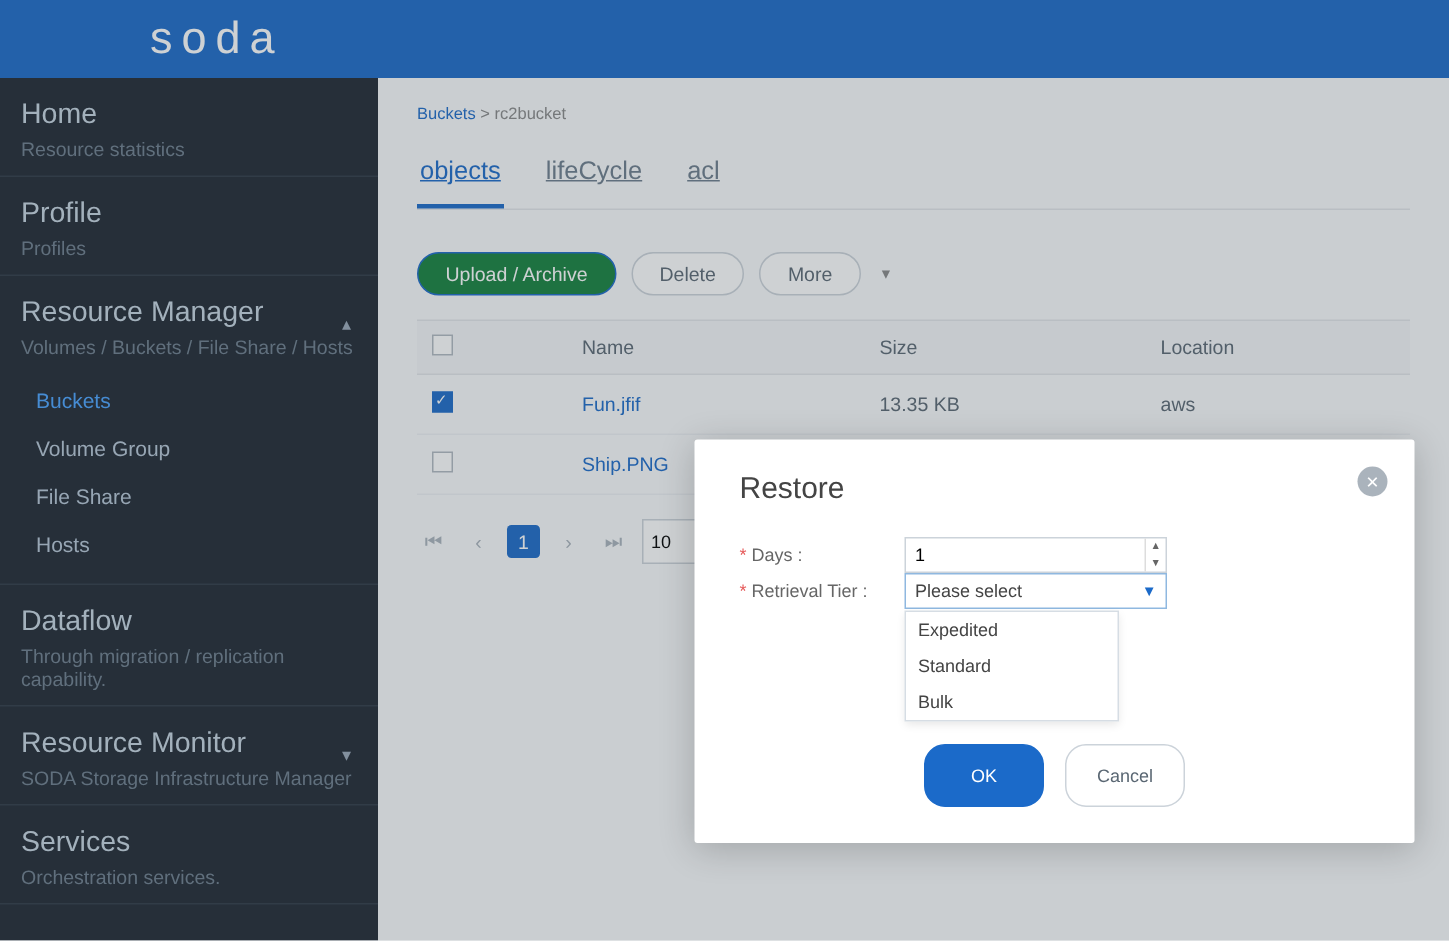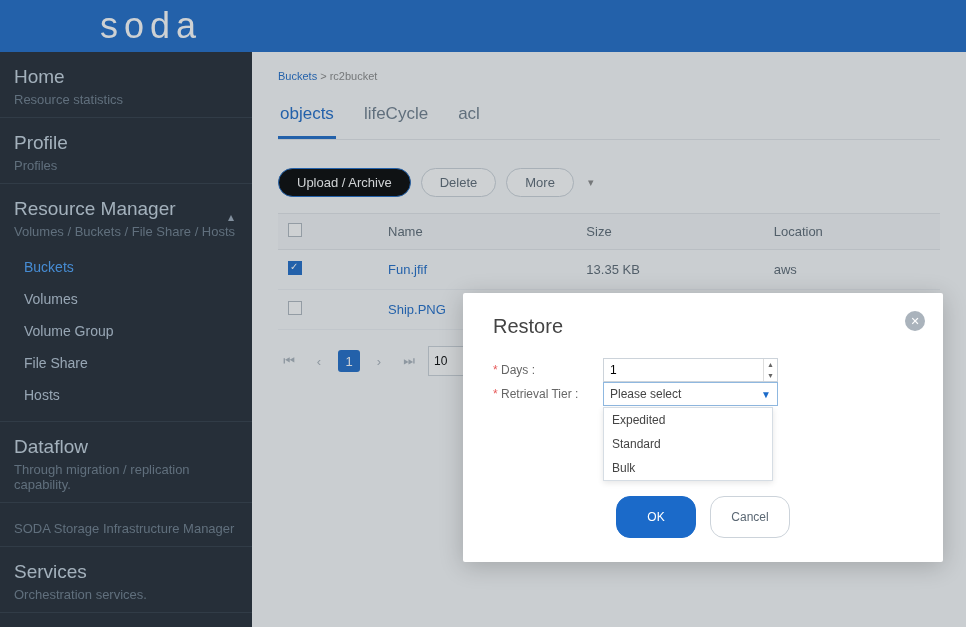--- a/index.html
+++ b/index.html
@@ -1,44 +1,44 @@
 <!DOCTYPE html>
 <html><head>
   <meta charset="utf-8">
   <style>
     * { margin: 0; padding: 0; box-sizing: border-box; font-family: Arial, Helvetica, sans-serif; }
     body { width: 966px; height: 627px; overflow: hidden; position: relative; background: #fff; }
 
     .topbar { height: 52px; background: #1b6ac9; display: flex; align-items: center; padding-left: 100px; }
-    .logo { font-size: 36px; color: #fff; letter-spacing: 6px; font-weight: 300; }
+    .logo { font-size: 30px; color: #fff; letter-spacing: 6px; font-weight: 300; }
 
     .container { display: flex; height: calc(627px - 52px); }
 
     .sidebar { width: 252px; background: #1f2732; color: #9aa8b8; overflow: hidden; }
     .nav-section { border-bottom: 1px solid #2e3844; padding: 14px 14px 10px; }
     .nav-title { font-size: 19px; color: #c6d4e0; display: flex; align-items: center; justify-content: space-between; }
     .nav-sub { font-size: 13px; color: #6d7d8c; margin-top: 4px; }
     .chev { width: 10px; height: 10px; display: inline-block; }
     .chev-up::before { content: "▴"; color: #9aa8b8; font-size: 12px; }
     .chev-down::before { content: "▾"; color: #9aa8b8; font-size: 12px; }
     .sub-items { margin-top: 12px; }
     .sub-item { padding: 8px 0 8px 10px; font-size: 14px; color: #b6c6d6; cursor: pointer; }
     .sub-item.active { color: #4aa3ff; }
 
     .main { flex: 1; background: #fafbfc; padding: 18px 26px; position: relative; }
     .breadcrumb { font-size: 11px; color: #888; margin-bottom: 14px; }
     .breadcrumb a { color: #1b6ac9; text-decoration: none; }
 
     .tabs { border-bottom: 1px solid #e3e6ea; display: flex; gap: 26px; margin-bottom: 28px; }
-    .tab { padding: 8px 2px 12px; font-size: 17px; color: #6d7d8c; cursor: pointer; border-bottom: 3px solid transparent; }
+    .tab { padding: 8px 2px 12px; font-size: 17px; color: #6d7d8c; cursor: pointer; border-bottom: 3px solid transparent; text-decoration: underline; }
     .tab.active { color: #1b6ac9; border-bottom-color: #1b6ac9; }
 
     .toolbar { display: flex; gap: 10px; align-items: center; margin-bottom: 16px; }
     .btn { border-radius: 16px; padding: 6px 18px; font-size: 13px; border: 1px solid #ccd3da; background: #fff; color: #5a6773; cursor: pointer; }
-    .btn.primary { background: #000000; color: #fff; border-color: #1b6ac9; }
+    .btn.primary { background: #15803d; color: #fff; border-color: #1b6ac9; }
     .more-caret { color: #888; font-size: 11px; margin-left: 4px; }
 
     .table { width: 100%; border-collapse: collapse; }
     .table th { text-align: left; font-weight: 400; font-size: 13px; color: #5a6773; border-bottom: 1px solid #e3e6ea; padding: 9px 10px; background: #f4f6f8; border-top: 1px solid #e3e6ea; }
     .table td { font-size: 13px; color: #5a6773; padding: 11px 10px; border-bottom: 1px solid #eef1f4; }
     .table td.name { color: #1b6ac9; }
     .chk { width: 14px; height: 14px; border: 1px solid #b0b8c0; background: #fff; display: inline-block; }
     .chk.checked { background: #1b6ac9; border-color: #1b6ac9; position: relative; }
     .chk.checked::after { content: "✓"; color: #fff; font-size: 10px; position: absolute; top: -1px; left: 1px; }
     .col-chk { width: 40px; }
@@ -56,21 +56,21 @@
     .modal-close { position: absolute; top: 18px; right: 18px; width: 20px; height: 20px; border-radius: 50%; background: #aab3bc; color: #fff; display: flex; align-items: center; justify-content: center; font-size: 11px; cursor: pointer; }
     .form-row { display: flex; align-items: center; font-size: 12px; }
     .form-label { width: 110px; color: #666; }
     .req { color: #e65a5a; }
     .num-input-wrap { width: 175px; display: flex; position: relative; }
     .num-input { width: 100%; height: 24px; border: 1px solid #ccd3da; font-size: 12px; padding: 0 20px 0 6px; }
     .spinner { position: absolute; right: 1px; top: 1px; bottom: 1px; width: 14px; display: flex; flex-direction: column; border-left: 1px solid #ddd; }
     .spinner span { flex: 1; font-size: 7px; display: flex; align-items: center; justify-content: center; color: #666; cursor: pointer; }
     .select-wrap { width: 175px; height: 24px; border: 1px solid #8fb8e0; display: flex; align-items: center; justify-content: space-between; padding: 0 6px; font-size: 12px; color: #444; cursor: pointer; position: relative; }
     .select-caret { color: #1b6ac9; font-size: 10px; }
-    .dropdown { position: absolute; top: 24px; left: -1px; width: 170px; background: #fff; border: 1px solid #d6dde4; box-shadow: 0 2px 6px rgba(0,0,0,0.1); }
+    .dropdown { position: absolute; top: 24px; left: -1px; width: 143px; background: #fff; border: 1px solid #d6dde4; box-shadow: 0 2px 6px rgba(0,0,0,0.1); }
     .dropdown-opt { padding: 5px 8px; font-size: 12px; color: #444; cursor: pointer; }
 
     .modal-actions { display: flex; justify-content: center; gap: 14px; margin-top: 90px; }
     .mbtn { border-radius: 14px; width: 80px; height: 42px; font-size: 12px; border: 1px solid #ccd3da; background: #fff; color: #5a6773; cursor: pointer; }
     .mbtn.primary { background: #1b6ac9; color: #fff; border-color: #1b6ac9; }
   </style>
 </head>
 <body>
 
 <div class="topbar">
@@ -89,31 +89,34 @@
       <div class="nav-sub">Profiles</div>
     </div>
     <div class="nav-section">
       <div class="nav-title">
         <span>Resource Manager</span>
         <span class="chev chev-up"></span>
       </div>
       <div class="nav-sub">Volumes / Buckets / File Share / Hosts</div>
       <div class="sub-items">
         <div class="sub-item active">Buckets</div>
-        <div class="sub-item">Volumes</div>
         <div class="sub-item">Volume Group</div>
         <div class="sub-item">File Share</div>
         <div class="sub-item">Hosts</div>
       </div>
     </div>
     <div class="nav-section">
       <div class="nav-title">Dataflow</div>
       <div class="nav-sub">Through migration / replication capability.</div>
     </div>
     <div class="nav-section">
+      <div class="nav-title">
+        <span>Resource Monitor</span>
+        <span class="chev chev-down"></span>
+      </div>
       <div class="nav-sub">SODA Storage Infrastructure Manager</div>
     </div>
     <div class="nav-section">
       <div class="nav-title">Services</div>
       <div class="nav-sub">Orchestration services.</div>
     </div>
   </div>
 
   <div class="main">
     <div class="breadcrumb">

